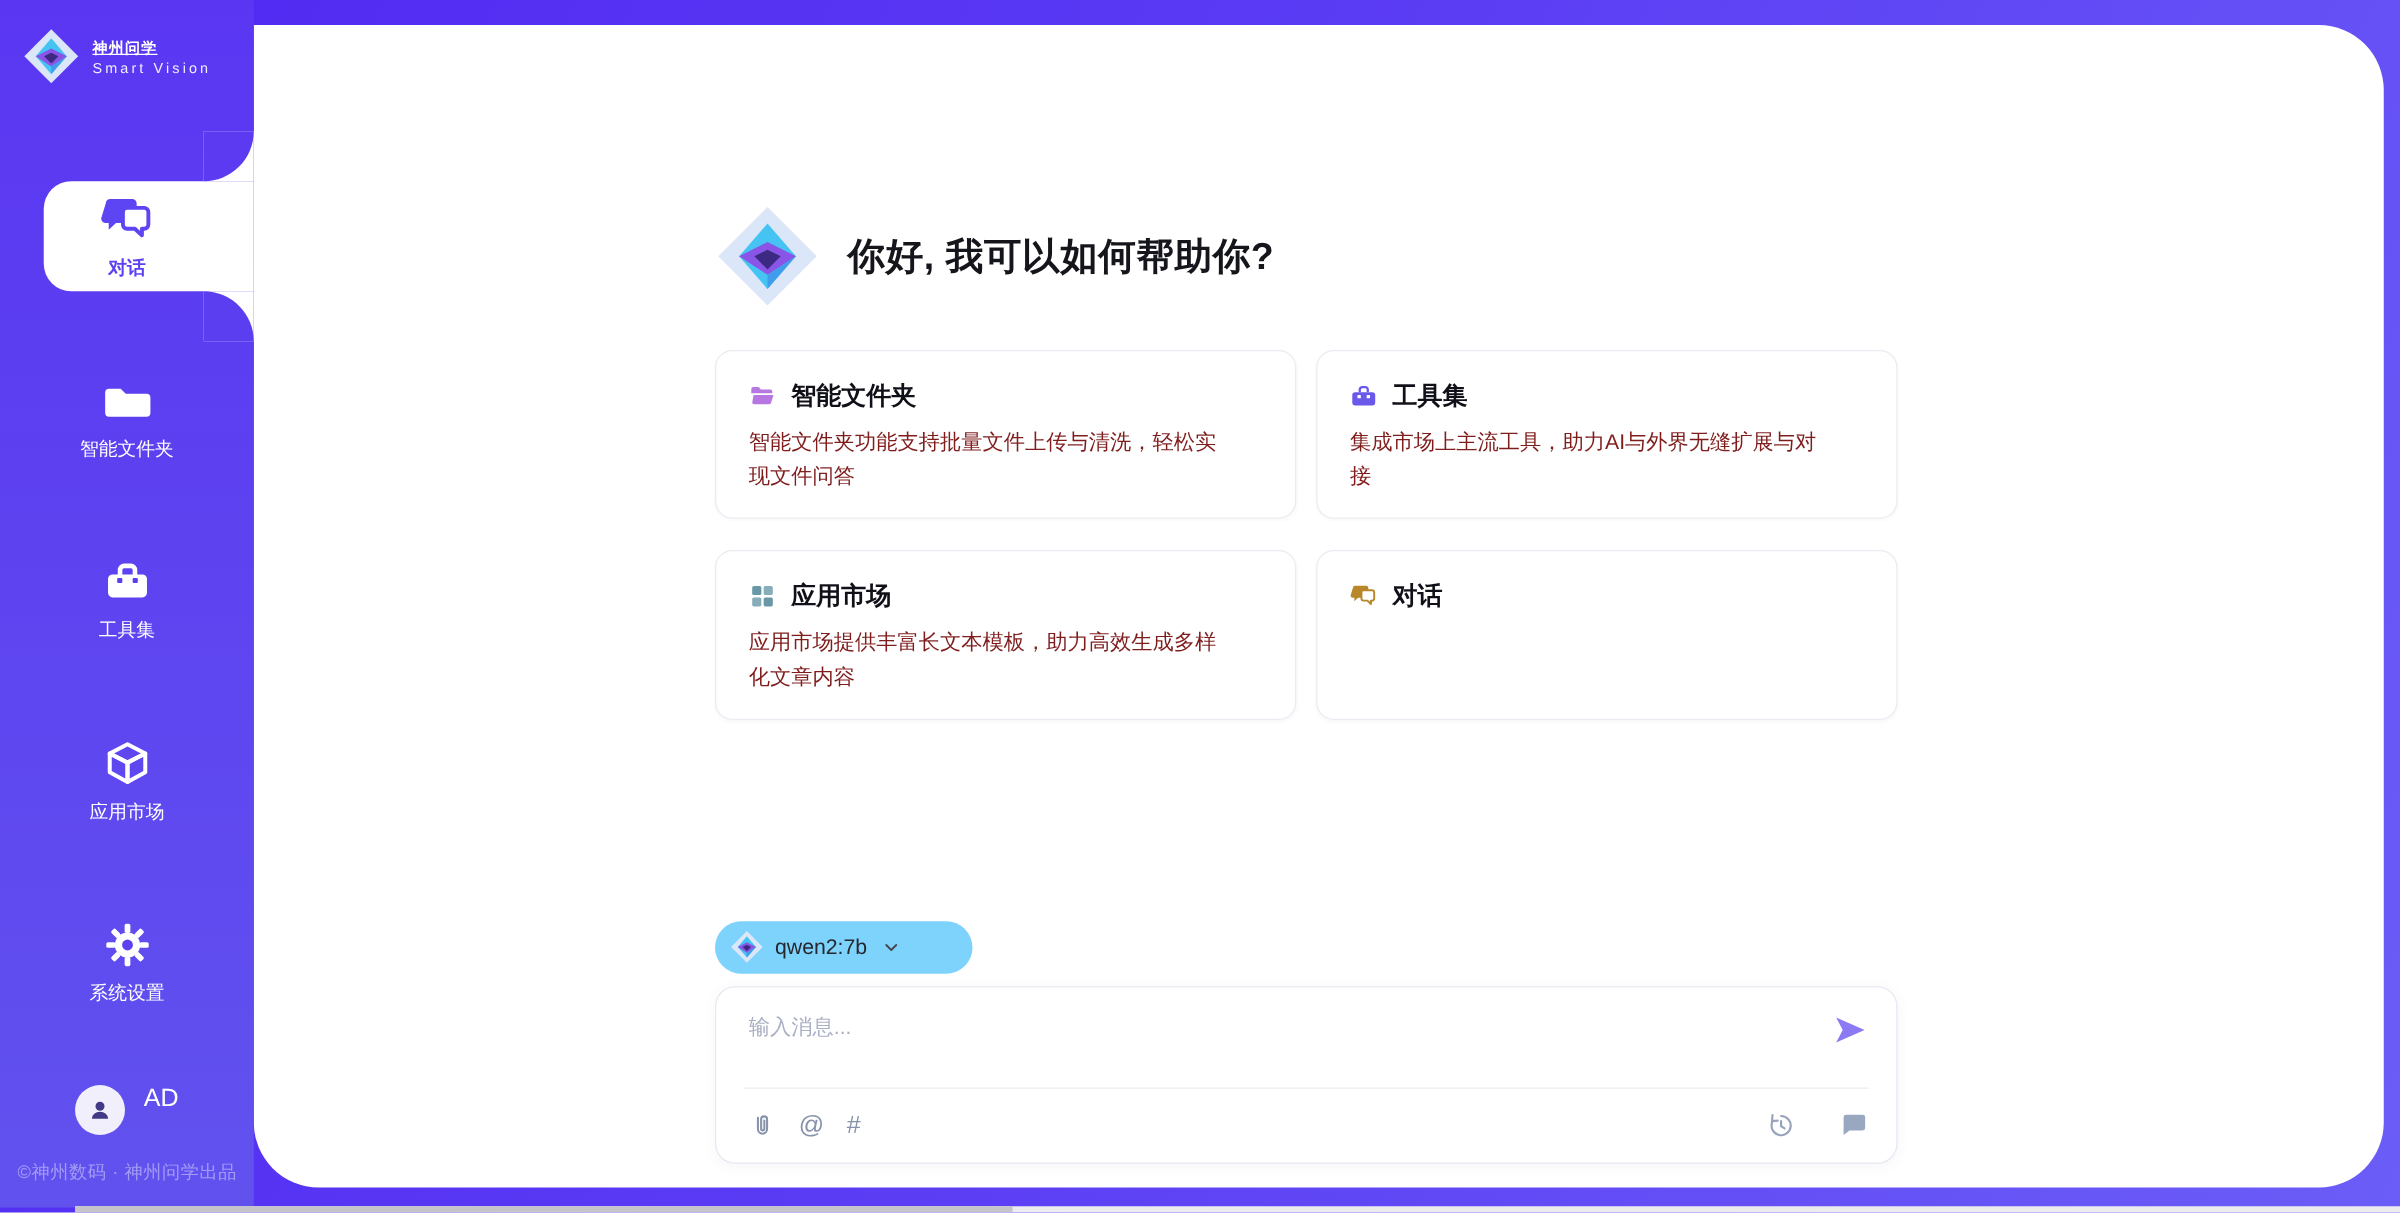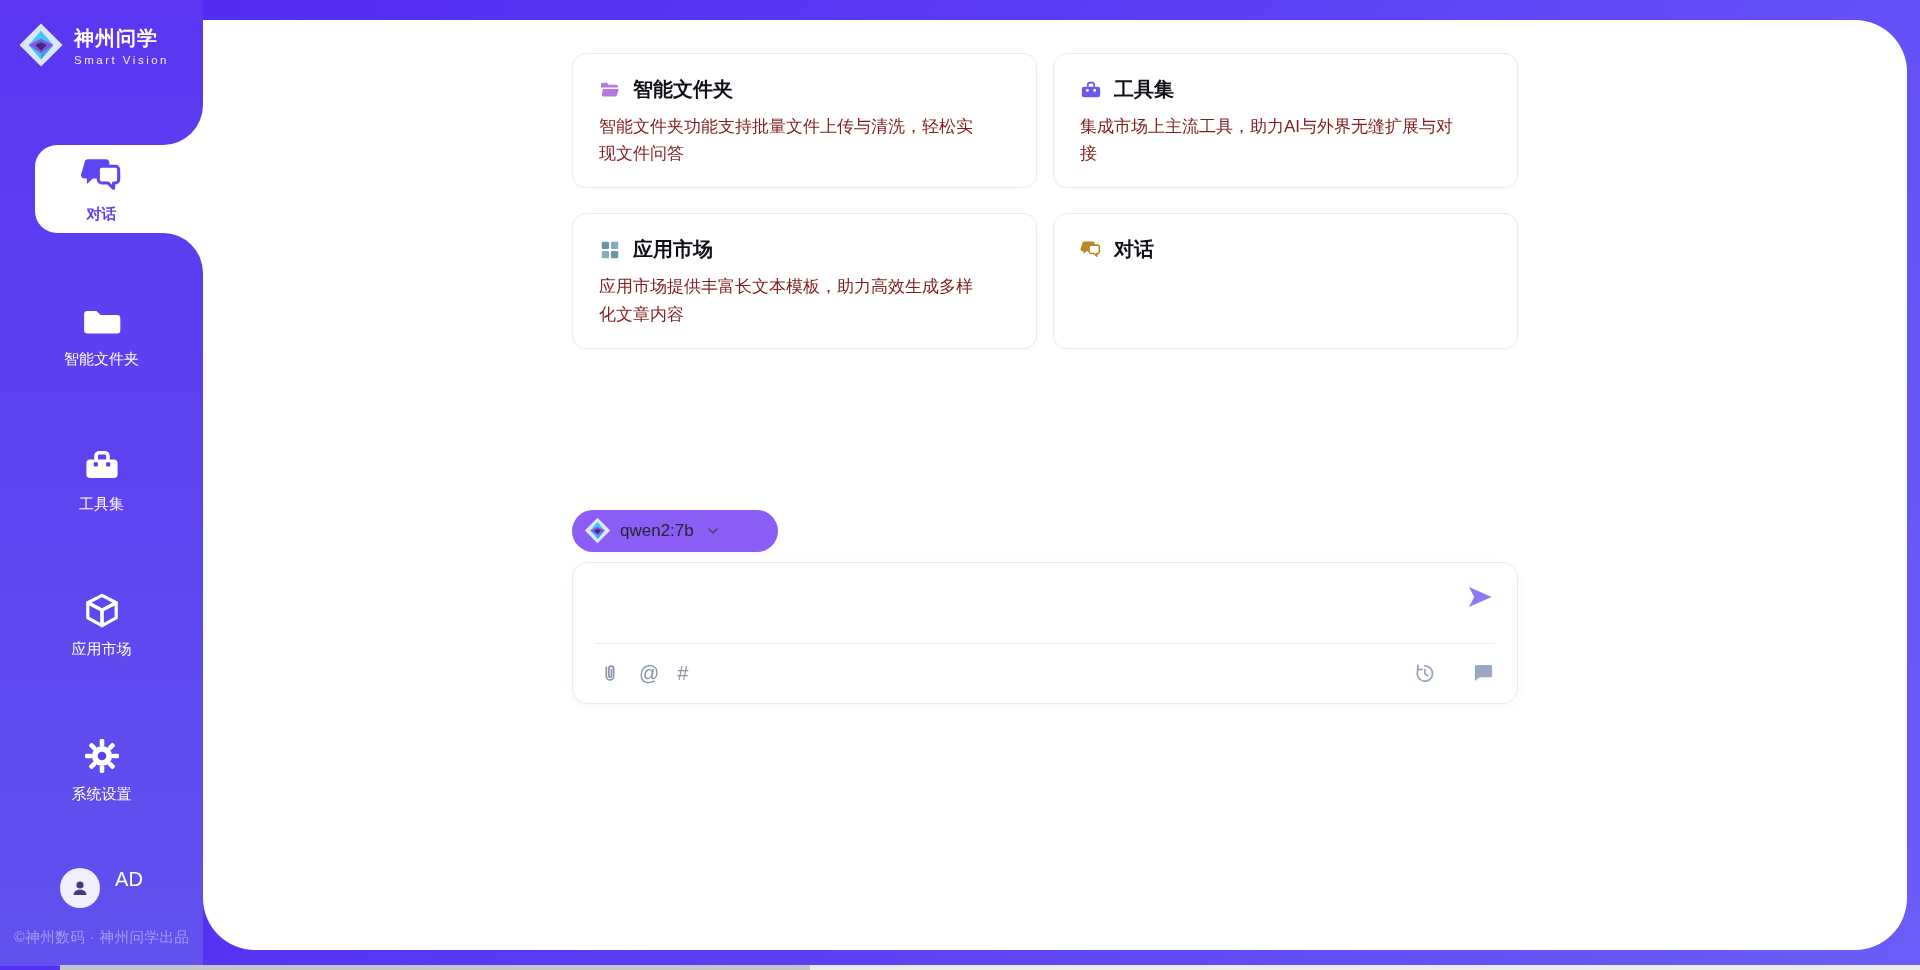--- a/index.html
+++ b/index.html
@@ -6,21 +6,21 @@
   html,body { width:1920px; height:970px; overflow:hidden;
     font-family:"Liberation Sans","DejaVu Sans",sans-serif; }
   body { position:relative;
     background:linear-gradient(115deg,#5128F2 0%,#5A3BF4 45%,#6B5DF7 100%); }
 
   
   .sidebar { position:absolute; left:0; top:0; width:203px; height:966px;
     background:linear-gradient(180deg,#5A36F2 0%,#6152EE 100%); z-index:2; }
   .brand { position:absolute; left:18px; top:22px; display:flex; align-items:center; gap:10px; }
   .brand .gem { width:46px; height:46px; }
-  .brand-name { color:#fff; font-size:20px; font-weight:700; letter-spacing:1px; }
+  .brand-name { color:#fff; font-size:12px; font-weight:700; letter-spacing:1px;text-decoration:underline; }
   .brand-sub { color:#eef; font-size:11.5px; letter-spacing:2.5px; margin-top:2px; font-weight:400; }
 
   .nav { position:absolute; left:0; top:145px; width:203px; }
   .nav-item { position:relative; height:88px; margin-bottom:57px; display:flex;
     flex-direction:column; align-items:center; justify-content:center; cursor:pointer; }
   .nav-item .nicon { width:44px; height:44px; display:block; }
   .nav-label { color:#fff; font-size:15px; margin-top:7px; }
 
   .active-blob { position:absolute; left:35px; top:145px; width:168px; height:88px;
     background:#fff; border-radius:22px 0 0 22px; z-index:1; }
@@ -55,21 +55,21 @@
     gap:25px 16px; }
   .card { min-height:125px; border:1px solid #EBEBF2; border-radius:14px;
     padding:22px 26px 20px 26px; background:#fff; cursor:pointer;
     box-shadow:0 1px 3px rgba(40,40,90,0.04); }
   .card-head { display:flex; align-items:center; gap:12px; }
   .card-head .cicon { width:22px; height:22px; }
   .card-title { font-size:20px; font-weight:700; color:#101018; }
   .card-desc { margin-top:10px; width:382px; font-size:17px; line-height:1.6; color:#7f1d1d; }
 
   .model-pill { margin-top:161px; width:206px; height:42px; border-radius:21px;
-    background:#8b5cf6; display:flex; align-items:center; gap:9px; padding:0 14px 0 12px;
+    background:#7dd3fc; display:flex; align-items:center; gap:9px; padding:0 14px 0 12px;
     cursor:pointer; }
   .model-pill .gem { width:27px; height:27px; }
   .model-name { font-size:17px; color:#26262e; }
   .model-chevron { width:16px; height:16px; margin-left:2px; }
 
   .composer { position:relative; margin-top:10px; width:946px; height:142px;
     border:1px solid #E7E9F2; border-radius:16px; background:#fff;
     box-shadow:0 2px 10px rgba(70,70,130,0.05); }
   .composer textarea { position:absolute; left:0; top:0; width:880px; height:76px;
     border:none; outline:none; resize:none; background:transparent;
@@ -196,20 +196,26 @@
     </div>
     <div class="user-name">AD</div>
   </div>
 
   <div class="copyright">©神州数码 · 神州问学出品</div>
 </div>
 
 <div class="panel">
   <div class="content">
 
+    <div class="greeting">
+      <svg class="gem">
+          <use href="#logo-gem"></use>
+        </svg>
+      <div class="greeting-text">你好, 我可以如何帮助你?</div>
+    </div>
 
     <div class="cards">
 
       <div class="card">
         <div class="card-head">
           <svg class="cicon" viewBox="0 0 24 24" style="color:#B678E0">
             <path d="M2.2,5.8a1.8,1.8 0 0 1 1.8,-1.8h4.6l2,2.2h8.2a1.8,1.8 0 0 1 1.8,1.8v1.3H2.2z" fill="currentColor"></path>
             <path d="M4.2,10.8h17.4l-2.1,6.8a2,2 0 0 1 -1.9,1.4H4.8a1.7,1.7 0 0 1 -1.7,-1.9z" fill="currentColor"></path>
           </svg>
           <div class="card-title">智能文件夹</div>
@@ -257,20 +263,21 @@
       <svg class="gem">
           <use href="#logo-gem"></use>
         </svg>
       <span class="model-name">qwen2:7b</span>
       <svg class="model-chevron" viewBox="0 0 24 24">
         <polyline points="6,9 12,15 18,9" fill="none" stroke="#44454d" stroke-width="2.2" stroke-linecap="round" stroke-linejoin="round"></polyline>
       </svg>
     </div>
 
     <div class="composer">
+      <textarea placeholder="输入消息..." style=""></textarea>
 
       <button class="send-btn">
         <svg width="28" height="28" viewBox="0 0 24 24">
           <path d="M2.5,3.5 L22,12 L2.5,20.5 L7,12 Z" fill="#8B7AF3"></path>
         </svg>
       </button>
 
       <div class="composer-divider"></div>
 
       <div class="composer-toolbar">

